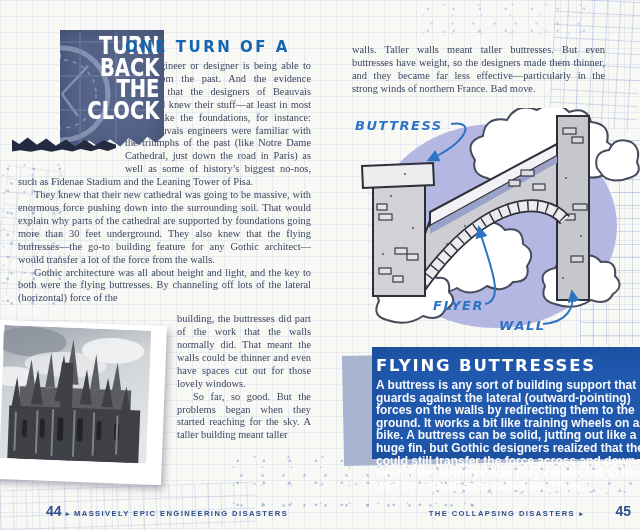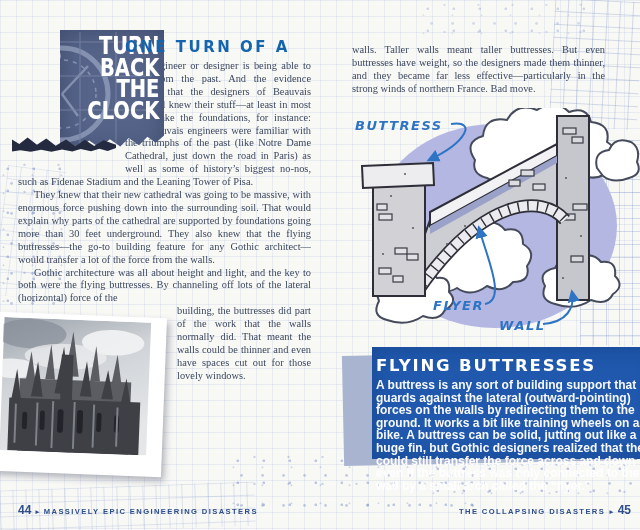--- a/index.html
+++ b/index.html
@@ -90,21 +90,21 @@
   .callout-body{
     margin:0; color:#ffffff; font-family:"Liberation Sans", sans-serif;
     font-size:12px; line-height:12.6px; font-weight:bold; opacity:.96;
   }
 
   
   .footer{ position:absolute; top:503px; font-family:"Liberation Sans", sans-serif;
     font-size:7.6px; font-weight:bold; letter-spacing:1.4px; color:#2f4f8a; }
   .footer-left{ left:18px; } .footer-right{ right:9px; }
   .footer .arrow{ font-size:6.5px; letter-spacing:0; padding:0 3px; }
-  .footer .pg{ font-size:12px; letter-spacing:0; }
+  .footer .pg{ font-size:14px; letter-spacing:0;margin-left:28px; }
 
   svg text.dlabel{
     font-family:"DejaVu Sans", sans-serif; font-weight:bold; font-style:italic;
     font-size:13px; letter-spacing:1.5px; fill:#2e74c4;
   }
 </style>
 </head>
 <body>
 
 <div class="spread">
@@ -143,21 +143,21 @@
           <div>CLOCK</div>
         </div>
       </div>
       <div class="kicker-tear"></div>
     </div>
 
     <h1 class="headline">ONE TURN OF A</h1>
 
     <p class="body-par">good engineer or designer is being able to learn from the past. And the evidence suggests that the designers of Beauvais Cathedral knew their stuff—at least in most areas. Take the foundations, for instance: The Beauvais engineers were familiar with the triumphs of the past (like Notre Dame Cathedral, just down the road in Paris) as well as some of history’s biggest no-nos, such as Fidenae Stadium and the Leaning Tower of Pisa.</p>
     <p class="body-par indent">They knew that their new cathedral was going to be massive, with enormous force pushing down into the surrounding soil. That would explain why parts of the cathedral are supported by foundations going more than 30 feet underground. They also knew that the flying buttresses—the go-to building feature for any Gothic architect—would transfer a lot of the force from the walls.</p>
-    <p class="body-par indent" style="margin-bottom:0;">Gothic architecture was all about height and light, and the key to both were the flying buttresses. By channeling off lots of the lateral (horizontal) force of the</p>
+    <p class="body-par indent" style="margin-bottom:8px;">Gothic architecture was all about height and light, and the key to both were the flying buttresses. By channeling off lots of the lateral (horizontal) force of the</p>
 
     <div class="photo-float">
       <div class="photo-frame">
         <svg width="148" height="133" viewBox="0 0 150 136">
           <defs>
             <linearGradient id="skyg" x1="0" y1="0" x2="0.4" y2="1">
               <stop offset="0" stop-color="#9aa1aa"></stop>
               <stop offset="0.45" stop-color="#cfd3d7"></stop>
               <stop offset="1" stop-color="#e4e6e8"></stop>
             </linearGradient>
@@ -199,20 +199,21 @@
             <rect x="52" y="84" width="2" height="48"></rect>
             <rect x="74" y="84" width="2" height="48"></rect>
             <rect x="94" y="86" width="2" height="44"></rect>
             <rect x="118" y="88" width="2" height="40"></rect>
           </g>
         </svg>
       </div>
     </div>
 
     <p class="body-par">building, the buttresses did part of the work that the walls normally did. That meant the walls could be thinner and even have spaces cut out for those lovely windows.</p>
+    <p class="body-par indent">So far, so good. But the problems began when they started reaching for the sky. A taller building meant taller</p>
   </div>
 
   <div class="page-right-text">
     <p class="body-par">walls. Taller walls meant taller buttresses. But even buttresses have weight, so the designers made them thinner, and they became far less effective—particularly in the strong winds of northern France. Bad move.</p>
   </div>
 
   <svg class="diagram" viewBox="0 0 305 238">
     <defs>
       <marker id="arrowhead" markerWidth="7" markerHeight="7" refX="5" refY="3.5" orient="auto">
         <polygon points="0,0.4 6.4,3.5 0,6.6" fill="#2e74c4"></polygon>

